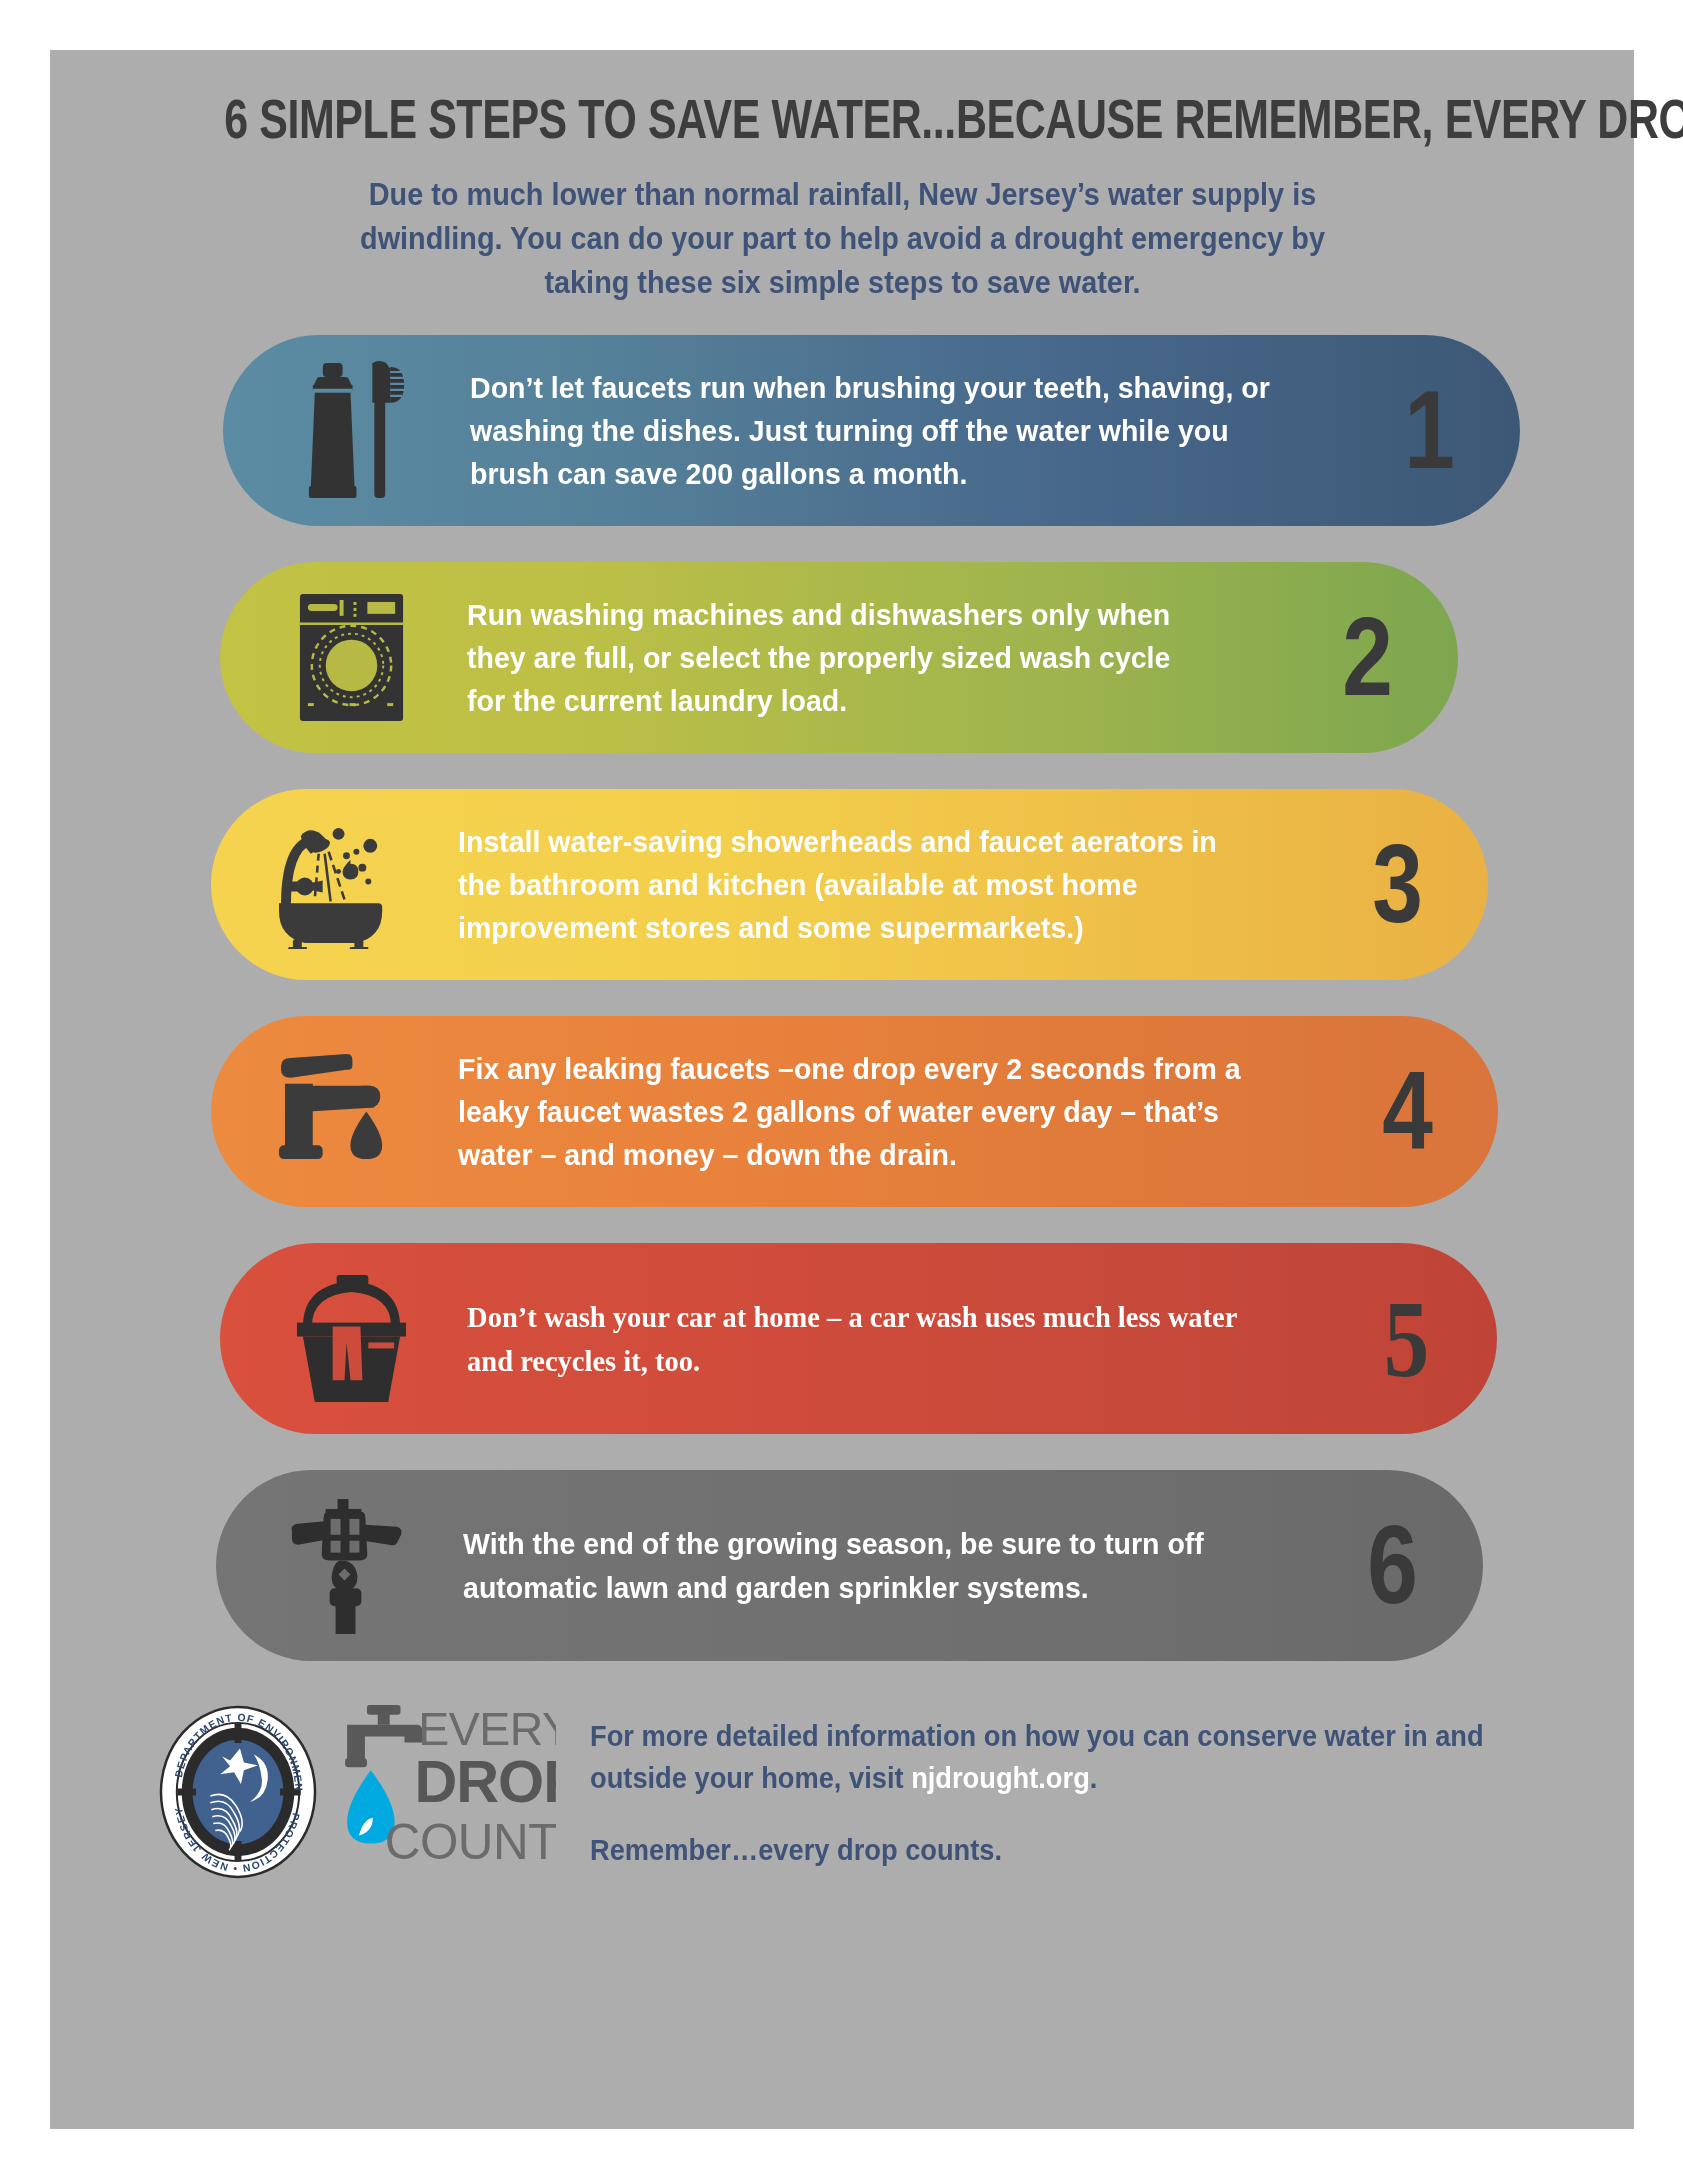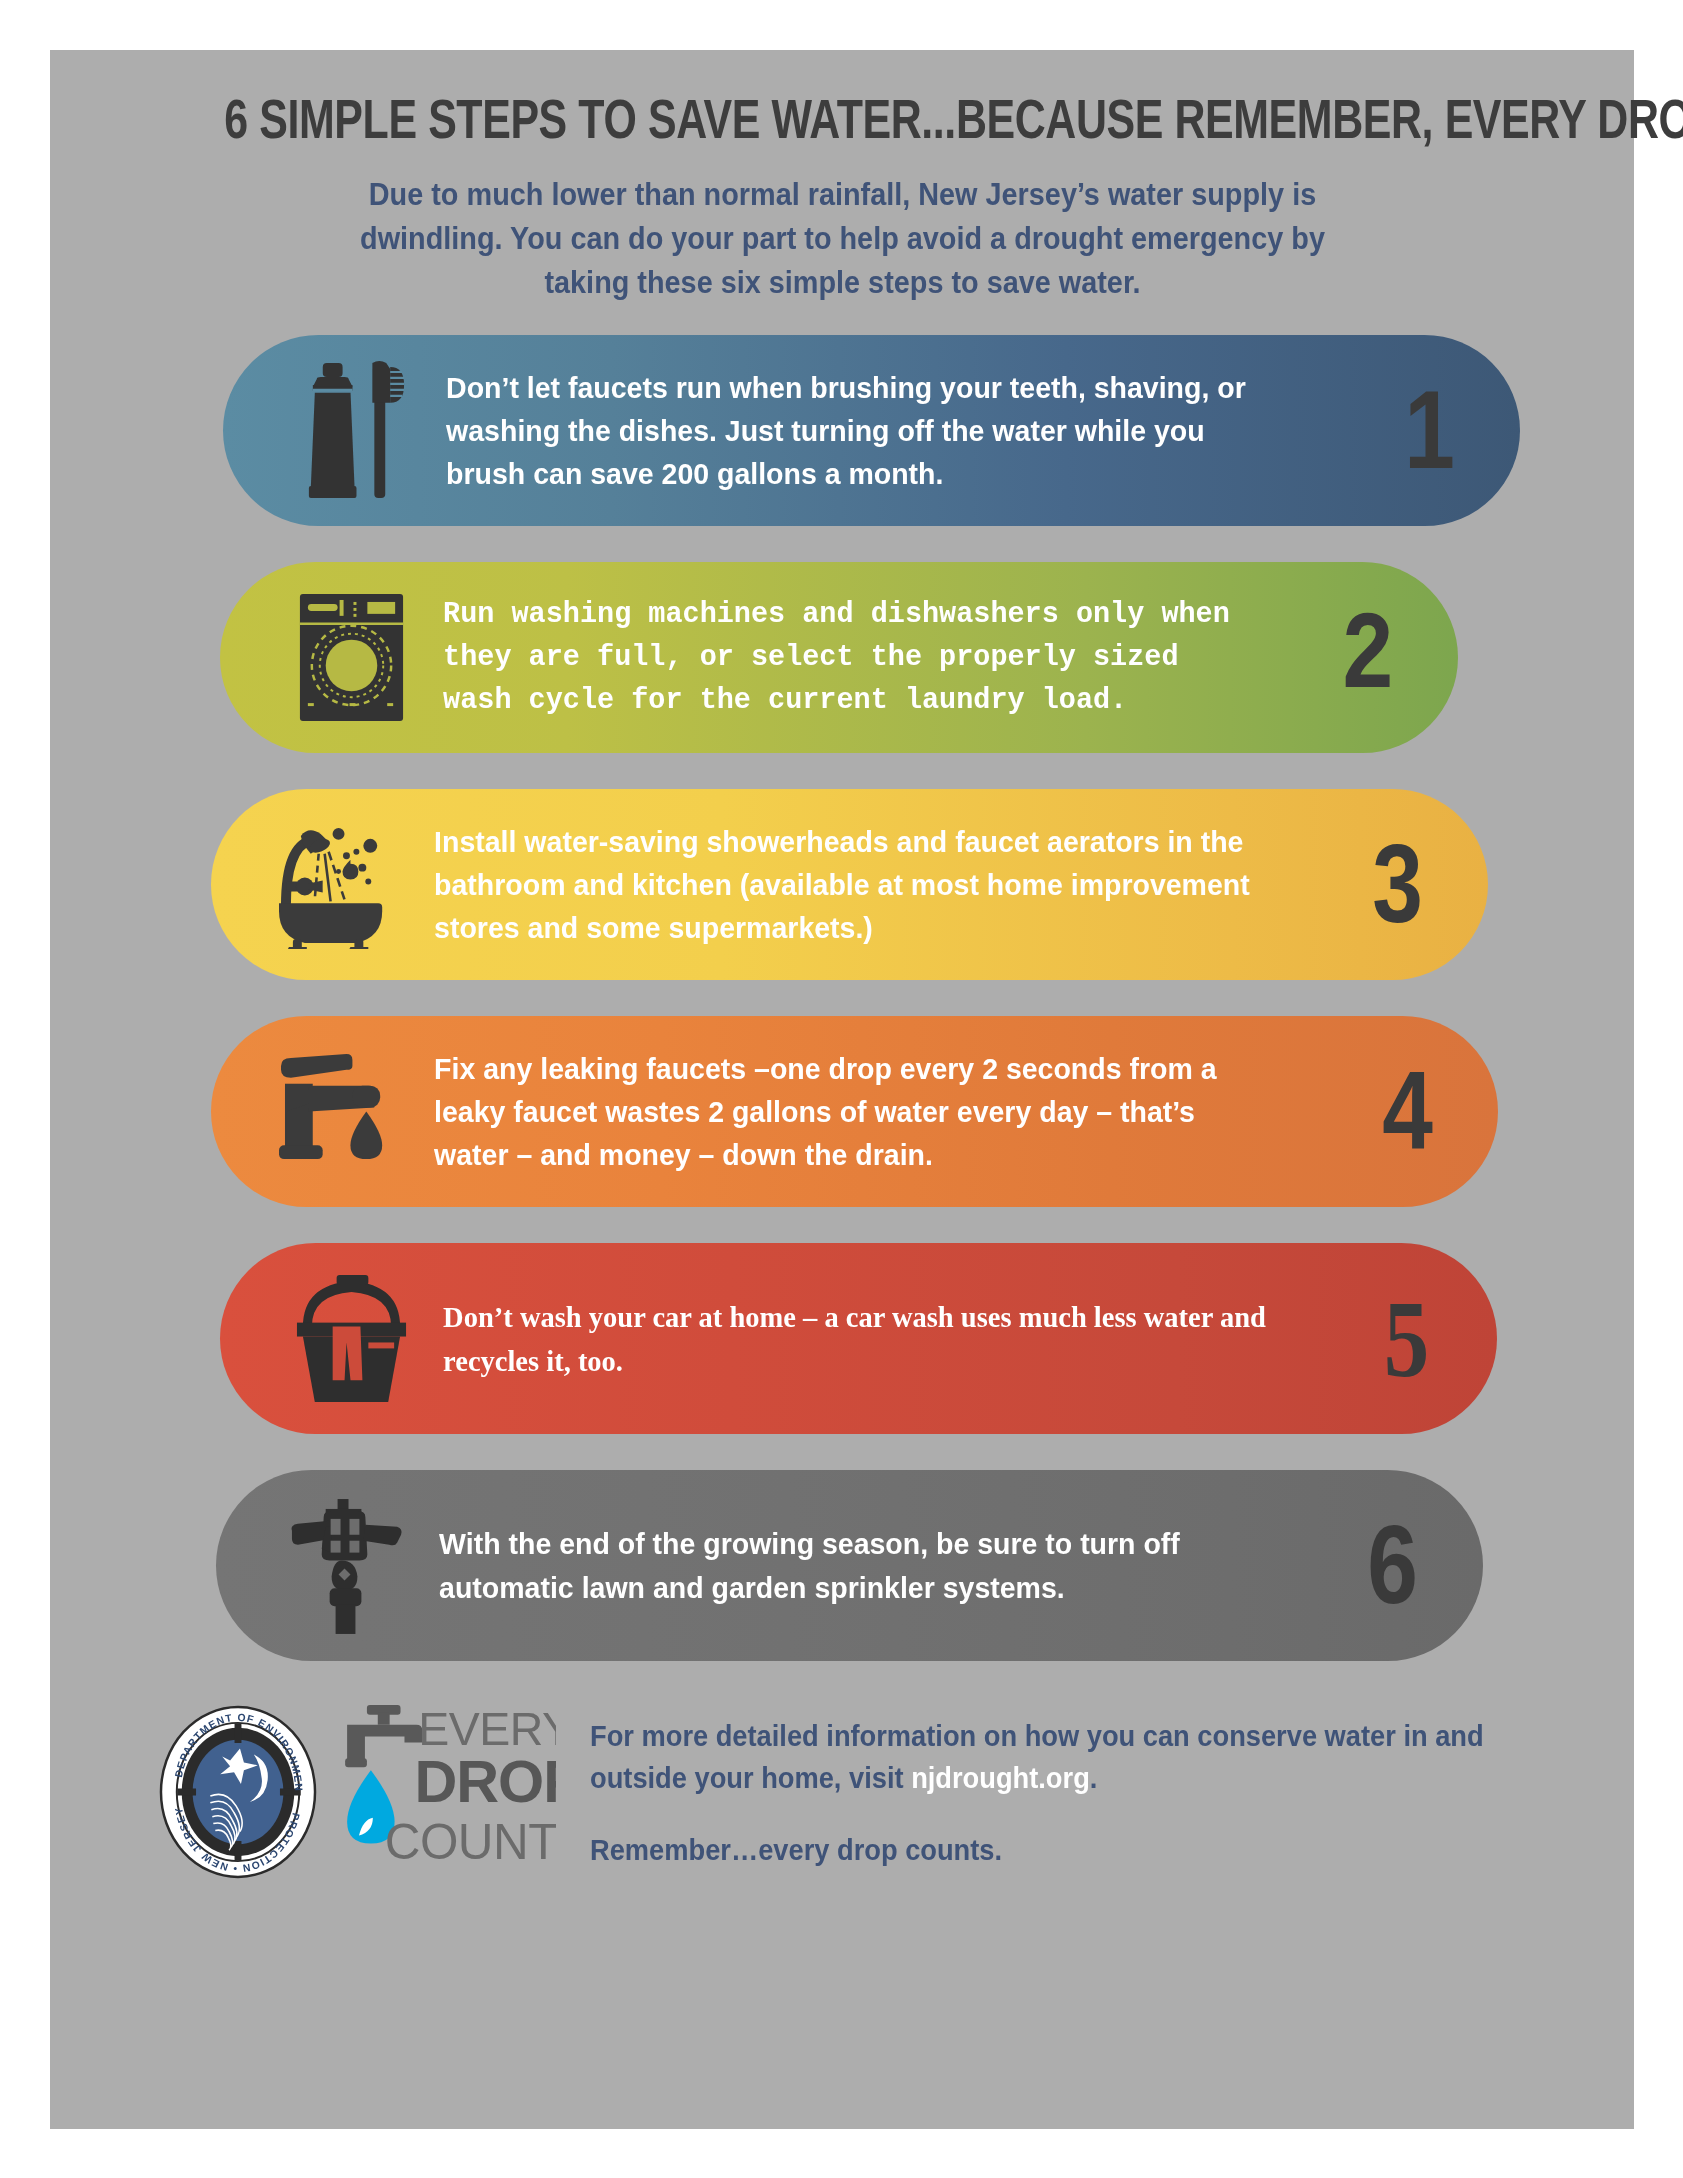--- a/index.html
+++ b/index.html
@@ -51,20 +51,21 @@
     margin-top: 30px;
   }
   .step {
     position: relative;
     height: 191px;
     margin: 0 auto 36px auto;
     border-radius: 109px;
     display: flex;
     align-items: center;
     overflow: hidden;
+    gap: 24px;
   }
   .step-icon {
     flex: 0 0 149px;
     height: 139px;
     margin-left: 57px;
     display: flex;
     align-items: center;
     justify-content: center;
   }
   .step-icon svg { display:block; }
@@ -87,21 +88,21 @@
     font-weight: bold;
     line-height: 1;
     padding-right: 34px;
     transform: scaleX(0.82);
   }
 
   
   #step-1 { width: 1297px; margin-left: 173px;
             background: linear-gradient(90deg,#5b8ca3 0%, #558099 30%, #47688b 65%, #3d5876 100%); }
   #step-2 { width: 1238px; margin-left: 170px;
-            background: linear-gradient(90deg,#c2c243 0%, #bdc046 28%, #9cb34e 70%, #7da64e 100%); font-family: Liberation Mono, monospace; }
+            background: linear-gradient(90deg,#c2c243 0%, #bdc046 28%, #9cb34e 70%, #7da64e 100%); }
   #step-3 { width: 1277px; margin-left: 161px;
             background: linear-gradient(90deg,#f5d34f 0%, #f3cf4c 40%, #edbb47 80%, #e9b143 100%); }
   #step-4 { width: 1287px; margin-left: 161px;
             background: linear-gradient(90deg,#ec8a3f 0%, #e9833c 35%, #e07a3a 70%, #d9743c 100%); }
   #step-5 { width: 1277px; margin-left: 170px;
             background: linear-gradient(90deg,#d9503d 0%, #d04c3b 40%, #c6493a 75%, #bf4437 100%); font-family: Liberation Serif, serif; }
   #step-6 { width: 1267px; margin-left: 166px;
             background: linear-gradient(90deg,#757575 0%, #717171 45%, #6d6d6d 80%, #6a6a6a 100%); margin-top: 24px; }
 
   #step-5 .step-text, #step-6 .step-text { line-height: 1.44; }

